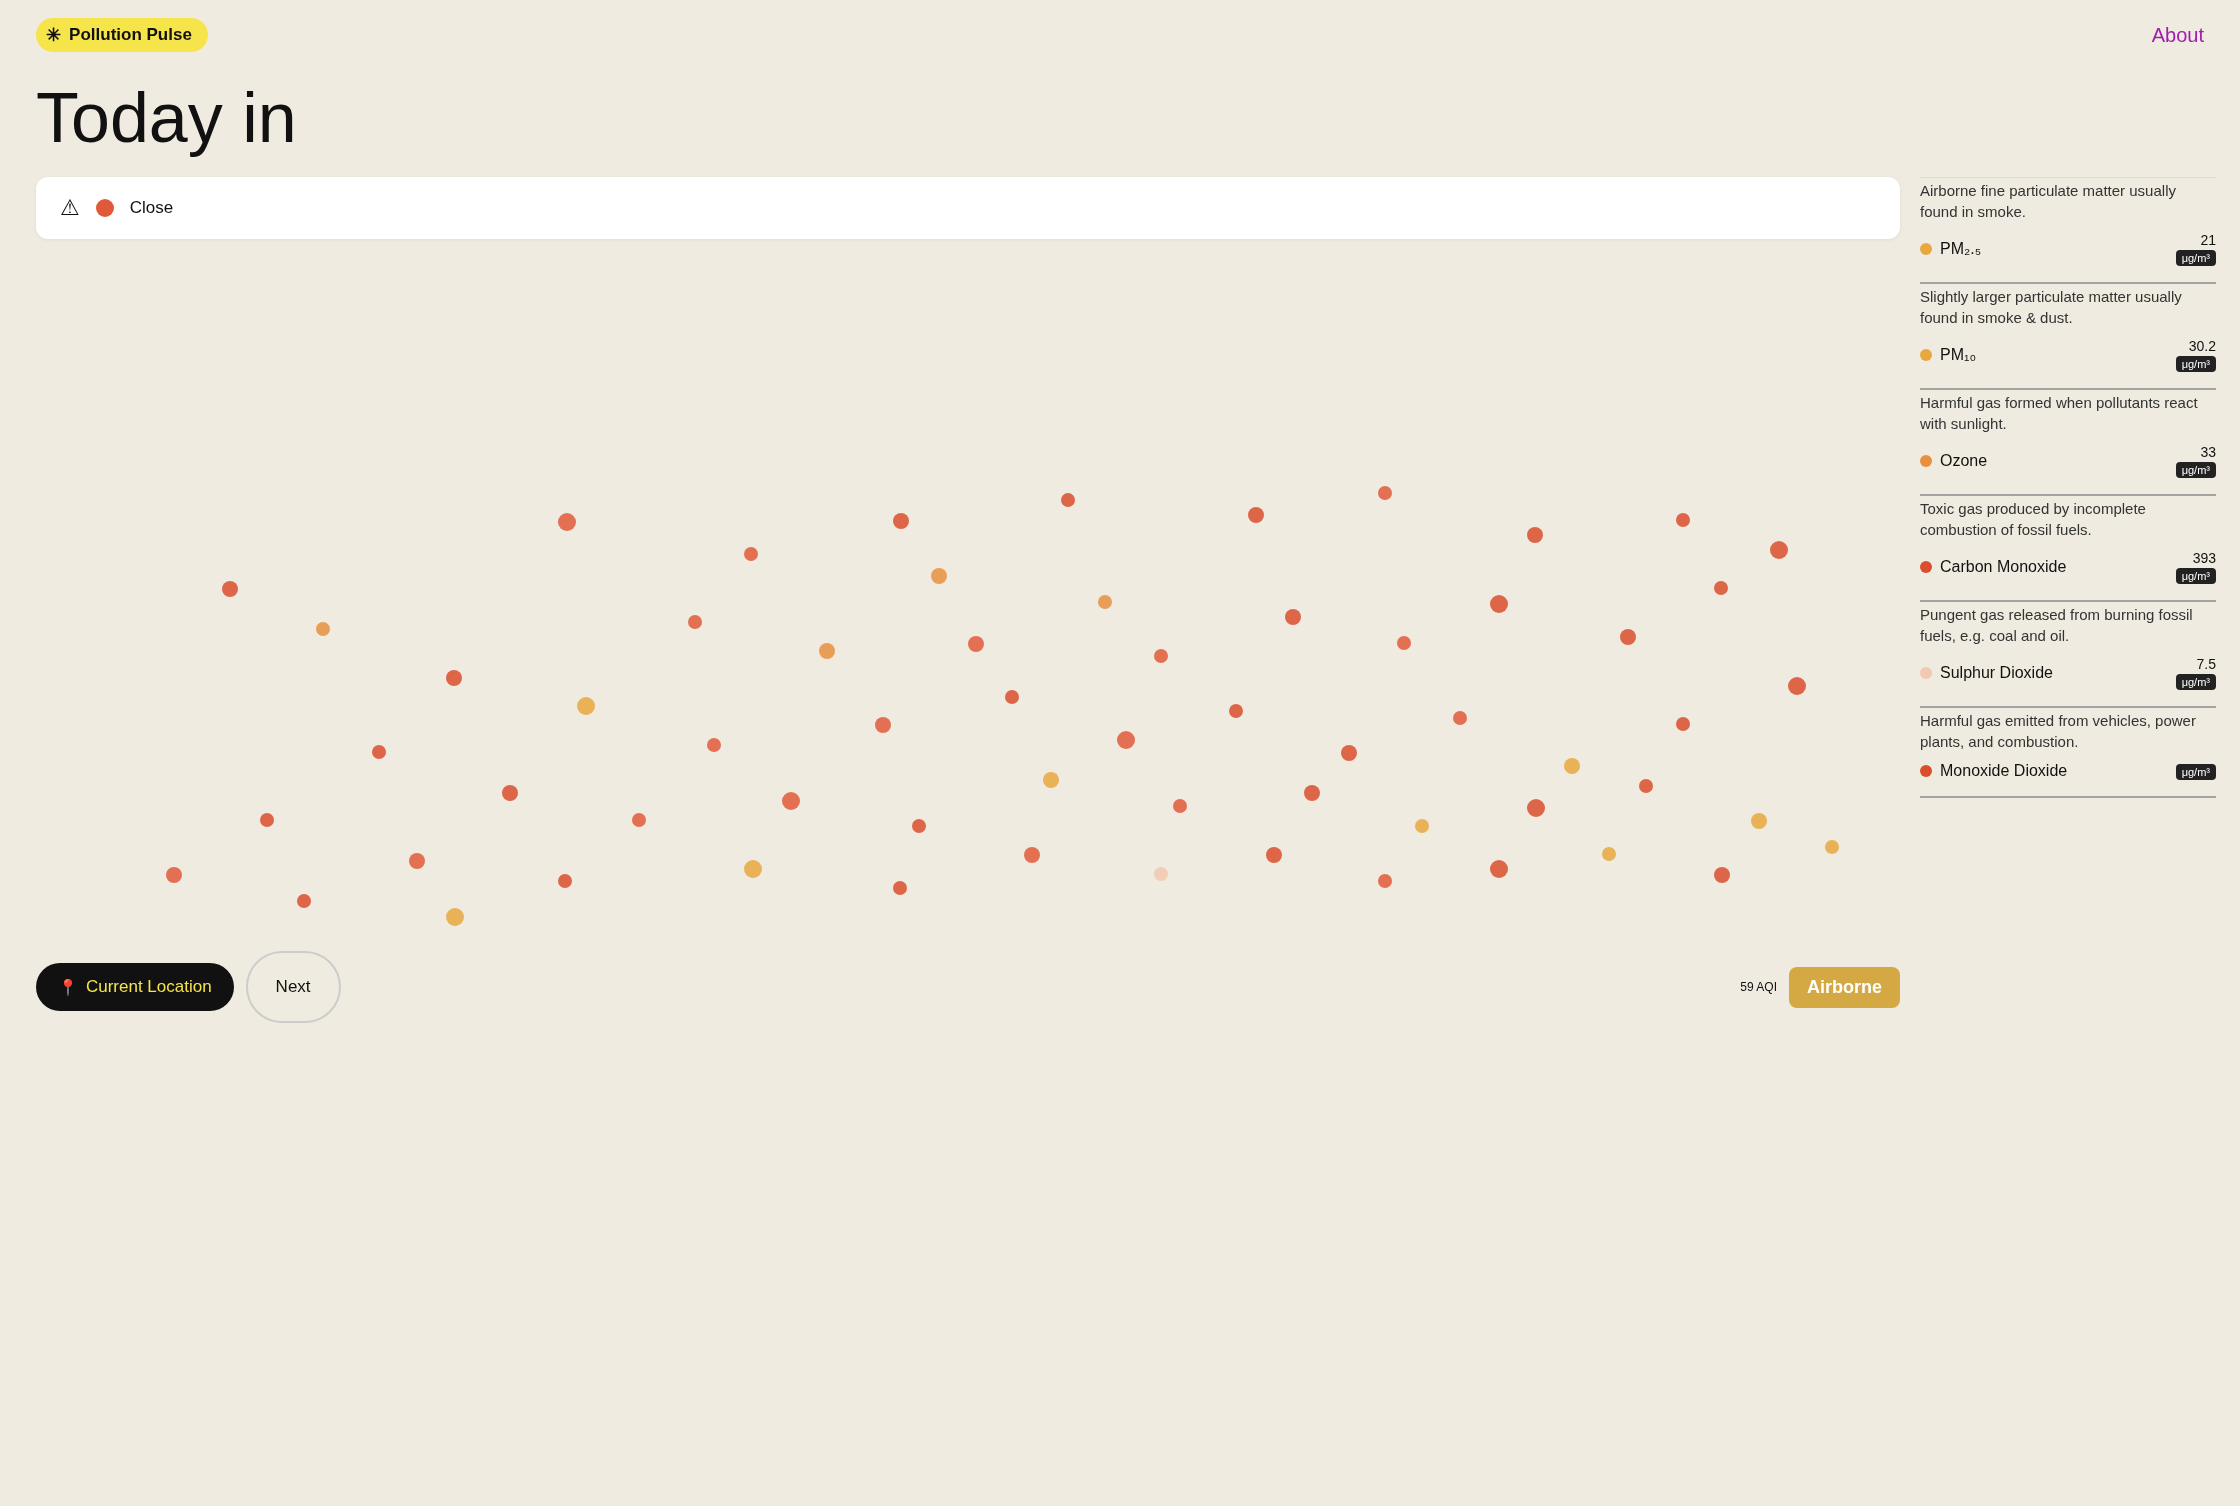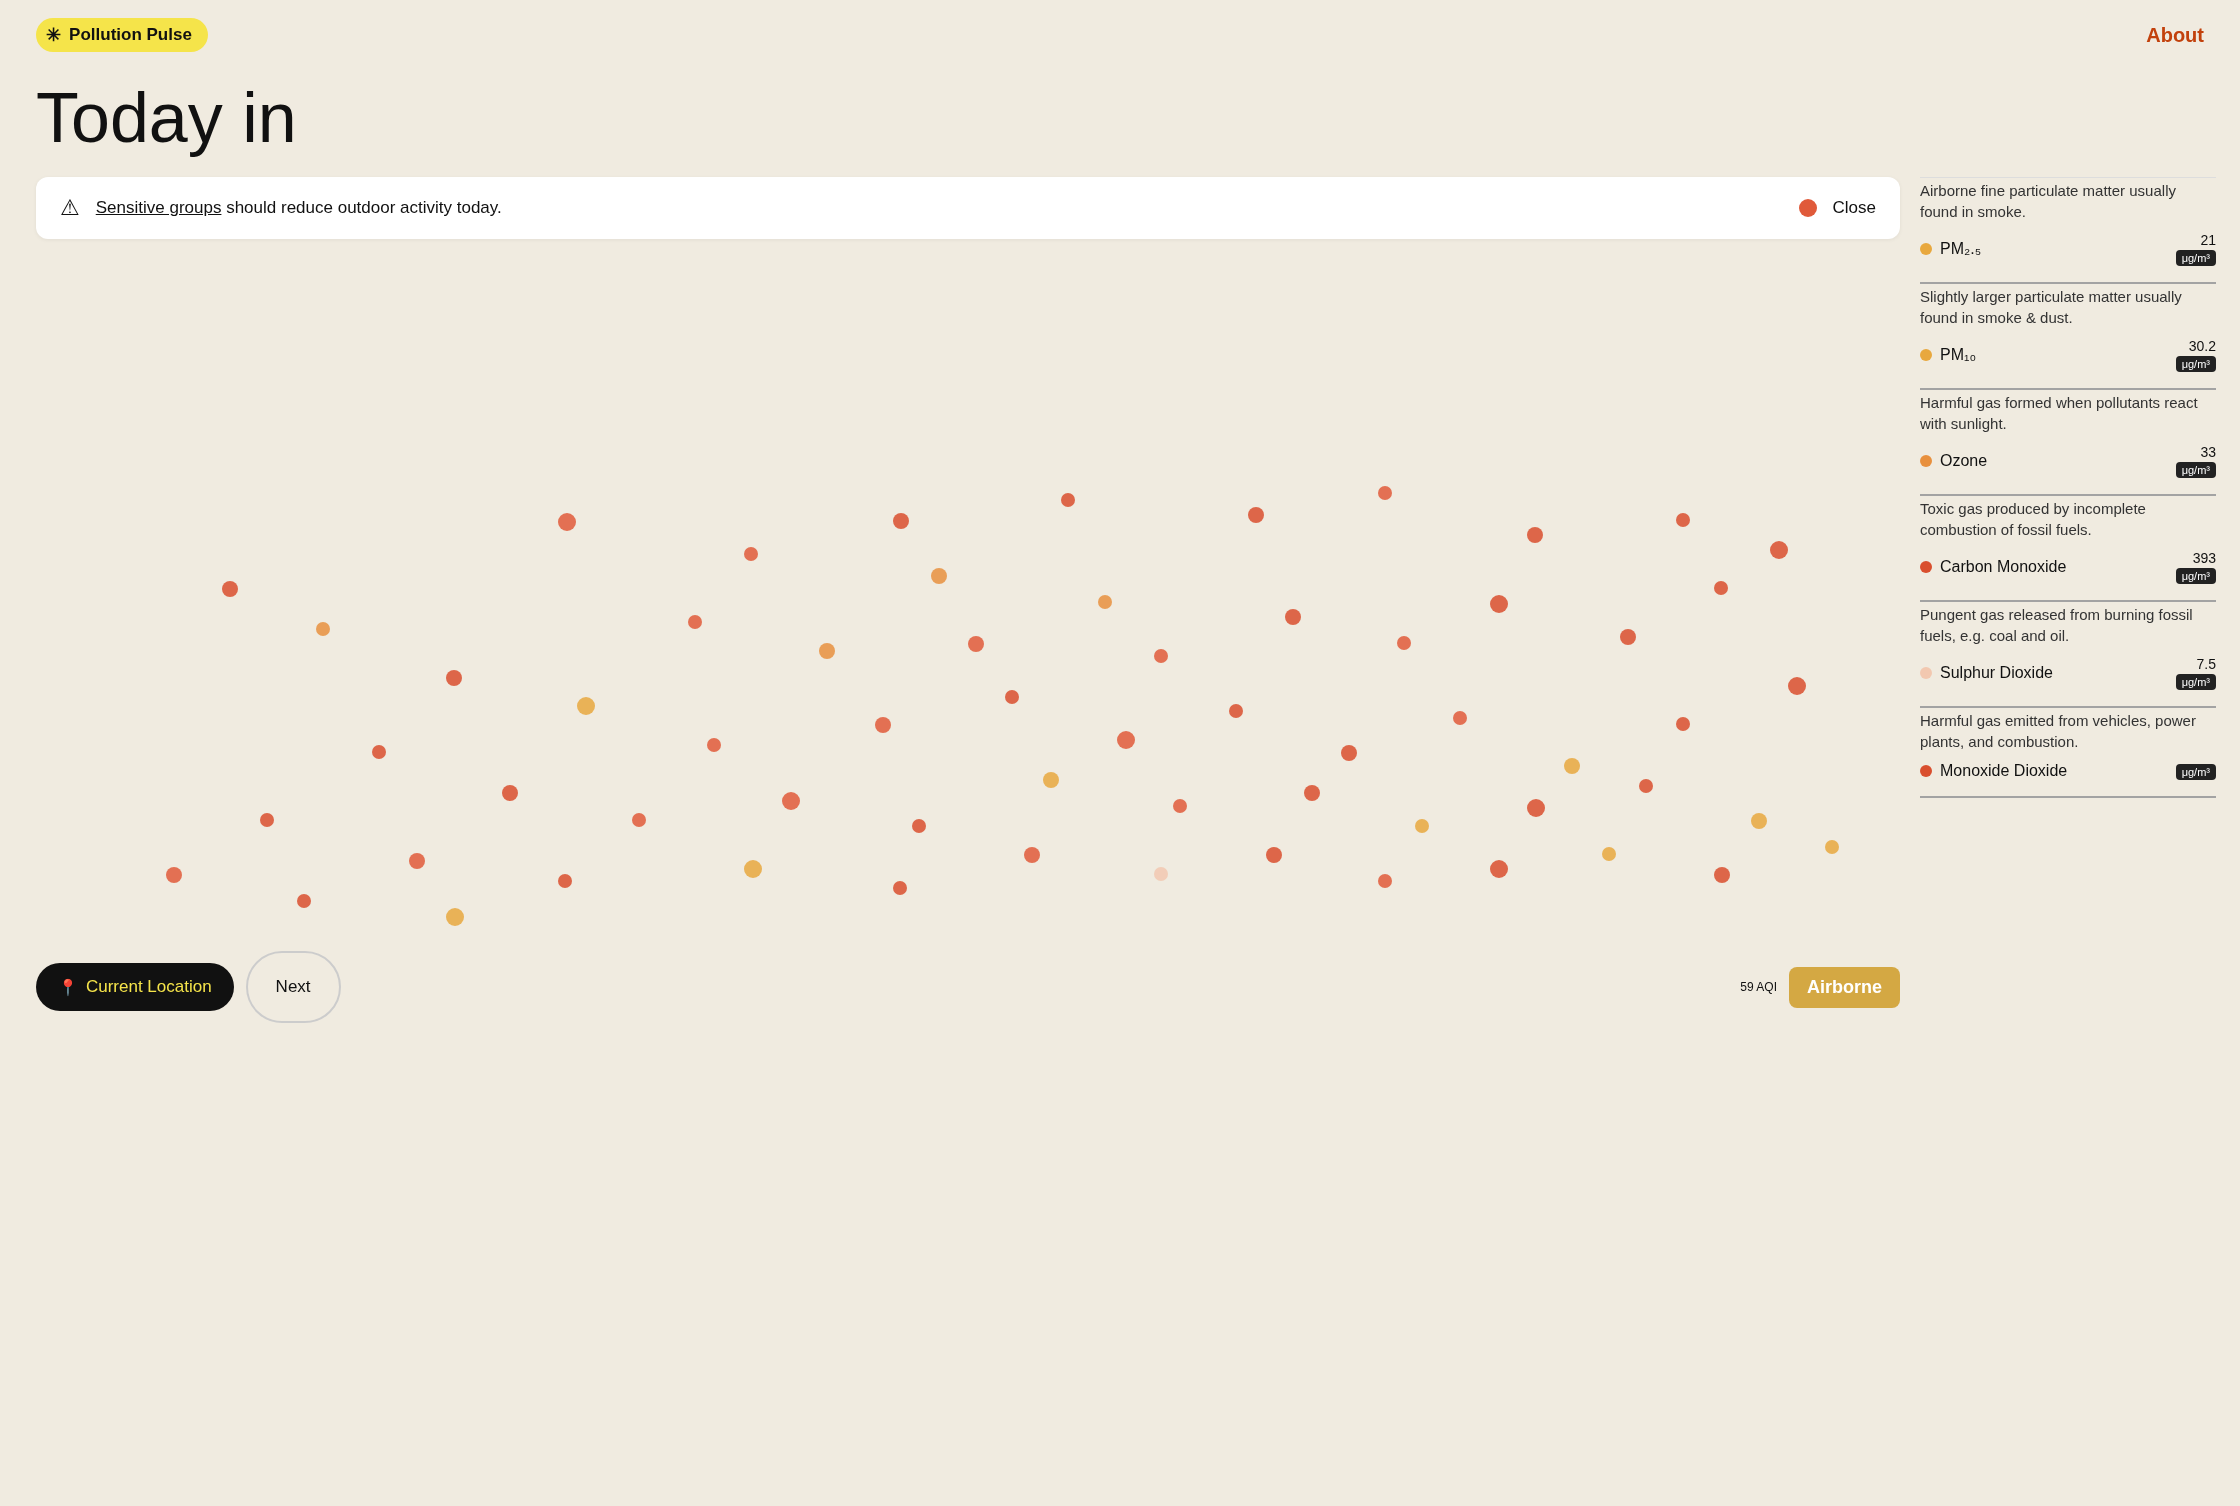--- a/index.html
+++ b/index.html
@@ -25,23 +25,23 @@
       border-radius: 999px;
       padding: 6px 16px 6px 10px;
       font-weight: 600;
       font-size: 17px;
     }
     .logo-badge .star-icon {
       font-size: 18px;
     }
     .about-link {
       font-size: 20px;
-      font-weight: 700;
+      font-weight: 400;
       cursor: pointer;
-      color: #c2410c;
+      color: #a21caf;
     }
 
     
     .title-section {
       padding: 10px 36px 20px;
     }
     .title-section .today-text {
       font-size: 70px;
       font-weight: 300;
       line-height: 1.1;
@@ -250,24 +250,20 @@
 <div class="title-section">
   <div class="today-text">Today in</div>
 </div>
 
 <div class="main-layout">
 
   <div class="map-section">
 
     <div class="alert-banner">
       <span class="alert-icon">⚠</span>
-      <span class="alert-text">
-        <a>Sensitive groups</a>
-        <span> should reduce outdoor activity today.</span>
-      </span>
       <span class="alert-dot"></span>
       <span class="alert-close">Close</span>
     </div>
 
     <div class="map-container" id="map-container">
     <div class="dot" style="left: 28%; top: 38%; width: 18px; height: 18px; background: rgb(224, 90, 58); opacity: 0.85;"></div>
         <div class="dot" style="left: 10%; top: 48%; width: 16px; height: 16px; background: rgb(217, 79, 46); opacity: 0.85;"></div>
         <div class="dot" style="left: 15%; top: 54%; width: 14px; height: 14px; background: rgb(232, 144, 62); opacity: 0.85;"></div>
         <div class="dot" style="left: 22%; top: 61%; width: 16px; height: 16px; background: rgb(217, 79, 46); opacity: 0.85;"></div>
         <div class="dot" style="left: 38%; top: 43%; width: 14px; height: 14px; background: rgb(224, 90, 58); opacity: 0.85;"></div>

